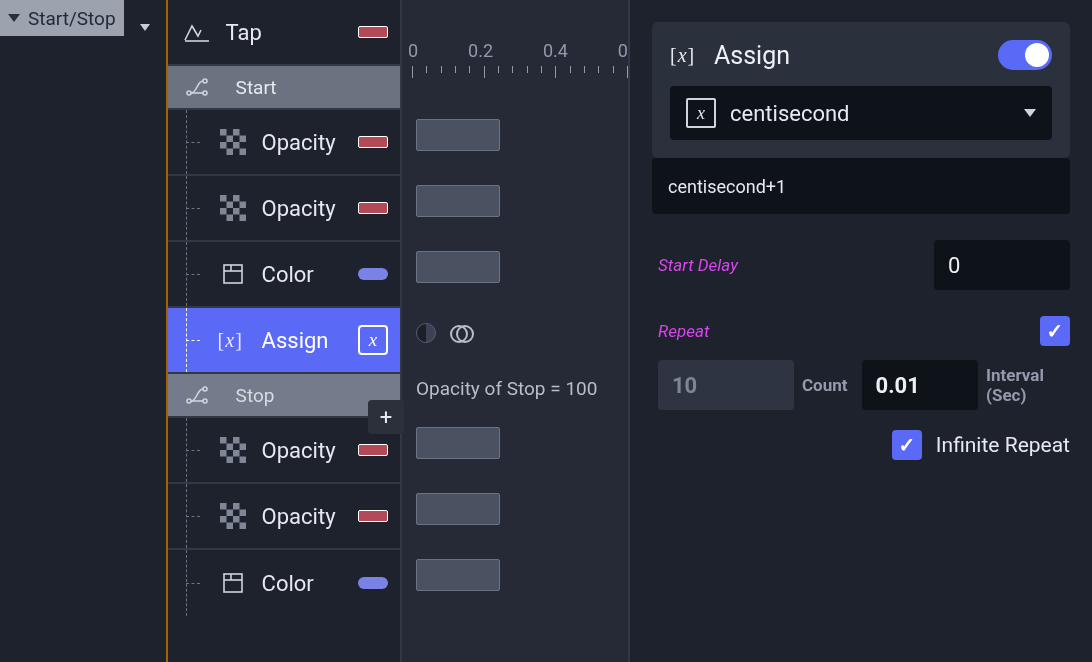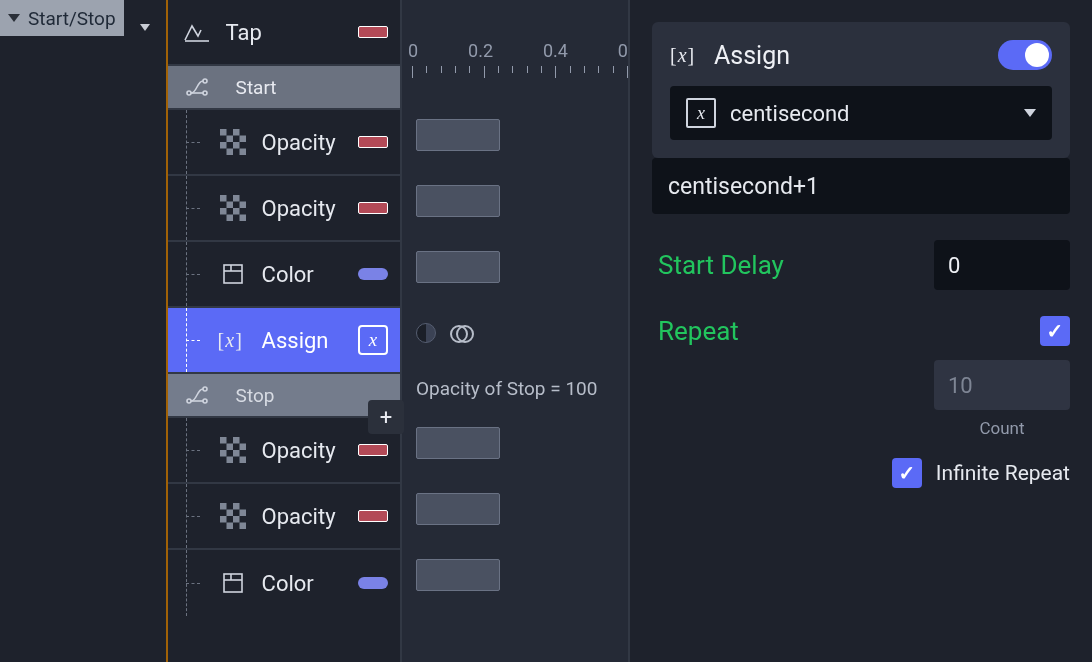--- a/index.html
+++ b/index.html
@@ -83,35 +83,35 @@
   .var-select {
     margin-top: 16px; height: 54px; background: #0e1219; border-radius: 4px;
     display: flex; align-items: center; padding: 0 16px; gap: 14px; font-size: 22px; color: #e6e9ef;
   }
   .var-select .caret { margin-left: auto; }
   .caret { width: 0; height: 0; border-left: 6px solid transparent; border-right: 6px solid transparent; border-top: 8px solid #cfd4de; }
 
   .section-label { margin: 30px 28px 10px 28px; font-size: 21px; color: #a7adbb; }
   .formula-box {
     margin: 0 22px; height: 56px; background: #0e1219; border-radius: 4px;
-    display: flex; align-items: center; padding: 0 16px; font-size: 23px; color: #e6e9ef;
+    display: flex; align-items: center; padding: 0 16px; font-size: 18px; color: #e6e9ef;
   }
   .field-row { display: flex; align-items: center; margin: 26px 22px 0 28px; gap: 16px; }
-  .field-row .fl { font-size: 26px; color: #22c55e; }
+  .field-row .fl { font-size: 17px; color: #d946ef; font-style: italic; }
   .num-box {
     margin-left: auto; width: 136px; height: 50px; background: #0e1219; border-radius: 4px;
     display: flex; align-items: center; padding: 0 14px; font-size: 22px; color: #eef0f5;
   }
   .num-box.disabled { background: #2f3442; color: #7e8594; }
   .check {
     width: 30px; height: 30px; border-radius: 4px; background: #5b6af6;
     display: flex; align-items: center; justify-content: center; color: #fff; font-size: 20px; font-weight: 700;
   }
   .pair { margin: 14px 22px 0 28px; display: flex; gap: 14px; justify-content: flex-end; }
-  .pair .col { display: flex; flex-direction: column; align-items: center; gap: 8px; }
+  .pair .col { display: flex; align-items: center; gap: 8px; font-weight: bold; }
   .pair .cap { font-size: 17px; color: #929aab; }
   .inf-row { margin: 20px 22px 0 28px; display: flex; align-items: center; gap: 14px; justify-content: flex-end; font-size: 21px; color: #e6e9ef; }
   .xbox { width: 30px; height: 30px; border: 2px solid #cfd4de; border-radius: 2px; display:flex; align-items:center; justify-content:center; font-style: italic; font-family: "Times New Roman", serif; font-size: 18px; }
   .assign-mark { width: 30px; height: 22px; display: flex; align-items: baseline; gap: 1px; font-family: "Times New Roman", serif; font-style: italic; font-size: 20px; color: #e8eaf0; }
   .assign-mark::before { content: "["; font-style: normal; }
   .assign-mark::after  { content: "]"; font-style: normal; }
 </style>
 </head>
 <body>
 
@@ -366,20 +366,26 @@
       <span style="margin-left:auto" class="check">✓</span>
     </div>
 
     <div class="pair">
       <div class="col">
         <span class="num-box disabled">
           <span>10</span>
         </span>
         <span class="cap">Count</span>
       </div>
+      <div class="col">
+        <span class="num-box">
+          <span>0.01</span>
+        </span>
+        <span class="cap">Interval (Sec)</span>
+      </div>
     </div>
 
     <div class="inf-row">
       <span class="check">✓</span>
       <span>Infinite Repeat</span>
     </div>
   </div>
 
 </div>
 

